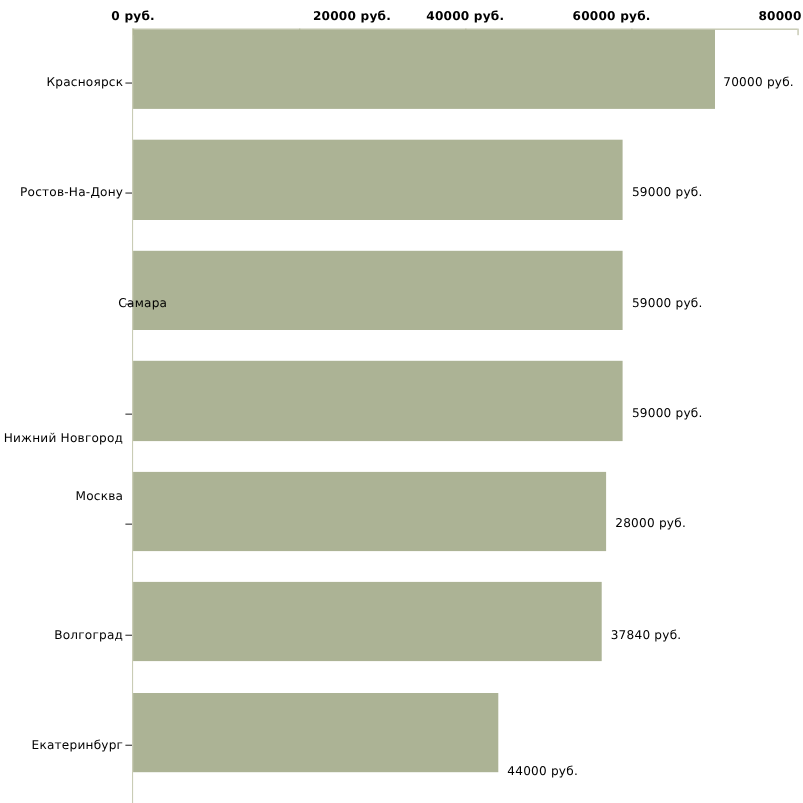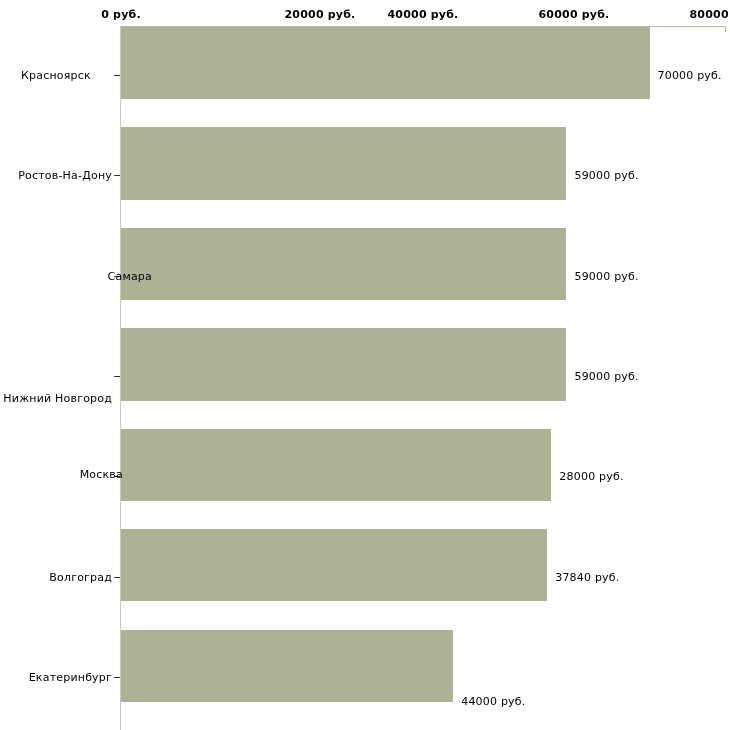--- a/index.html
+++ b/index.html
@@ -100,21 +100,21 @@
   <div class="axis-left-line"></div>
 
   <div id="xticks-layer">
       <div class="x-tick" style="left: 121px;"></div>
       <div class="x-tick-label" style="left: 121px;">0 руб.</div>
       <div class="x-tick" style="left: 272px;"></div>
       <div class="x-tick-label" style="left: 272px; margin-left: 48px;">20000 руб.</div>
       <div class="x-tick" style="left: 423px;"></div>
       <div class="x-tick-label" style="left: 423px;">40000 руб.</div>
       <div class="x-tick" style="left: 574px;"></div>
-      <div class="x-tick-label" style="left: 574px;">60000 руб.</div>
+      <div class="x-tick-label" style="left: 556px;">60000 руб.</div>
       <div class="x-tick" style="left: 725px;"></div>
       <div class="x-tick-label" style="left: 725px;">80000 руб.</div>
     </div>
   <div id="bars-layer">
       <div class="bar" title="Красноярск: 70000 руб." style="top: 27px; width: 528.5px; height: 72.3086px; background: rgb(172, 179, 149);"></div>
       <div class="bar-value-label" style="left: 657.5px; top: 74.7237px;">70000 руб.</div>
       <div class="bar" title="Ростов-На-Дону: 59000 руб." style="top: 127.429px; width: 445.45px; height: 72.3086px; background: rgb(172, 179, 149);"></div>
       <div class="bar-value-label" style="left: 574.45px; top: 175.152px;">59000 руб.</div>
       <div class="bar" title="Самара: 59000 руб." style="top: 227.857px; width: 445.45px; height: 72.3086px; background: rgb(172, 179, 149);"></div>
       <div class="bar-value-label" style="left: 574.45px; top: 275.581px;">59000 руб.</div>
@@ -122,28 +122,28 @@
       <div class="bar-value-label" style="left: 574.45px; top: 376.009px;">59000 руб.</div>
       <div class="bar" title="Москва: 57000 руб." style="top: 428.714px; width: 430.35px; height: 72.3086px; background: rgb(172, 179, 149);"></div>
       <div class="bar-value-label" style="left: 559.35px; top: 476.438px;">28000 руб.</div>
       <div class="bar" title="Волгоград: 56450 руб." style="top: 529.143px; width: 426.197px; height: 72.3086px; background: rgb(172, 179, 149);"></div>
       <div class="bar-value-label" style="left: 555.197px; top: 576.867px;">37840 руб.</div>
       <div class="bar" title="Екатеринбург: 44000 руб." style="top: 629.571px; width: 332.2px; height: 72.3086px; background: rgb(172, 179, 149);"></div>
       <div class="bar-value-label" style="left: 461.2px; top: 677.295px; margin-top: 24px;">44000 руб.</div>
     </div>
   <div id="ylabels-layer">
       <div class="y-tick" style="top: 75px;"></div>
-      <div class="y-label-wrap" style="top: 74.7237px; text-align: center;">Красноярск</div>
+      <div class="y-label-wrap" style="top: 74.7237px;">Красноярск</div>
       <div class="y-tick" style="top: 175px;"></div>
       <div class="y-label-wrap" style="top: 175.152px;">Ростов-На-Дону</div>
       <div class="y-tick" style="top: 276px;"></div>
       <div class="y-label-wrap" style="top: 275.581px; padding-left: 40px;">Самара</div>
       <div class="y-tick" style="top: 376px;"></div>
       <div class="y-label-wrap" style="top: 398px;">Нижний Новгород</div>
       <div class="y-tick" style="top: 476px;"></div>
-      <div class="y-label-wrap" style="top: 474px; margin-left: 11px;">Москва</div>
+      <div class="y-label-wrap" style="top: 451px;">Москва</div>
       <div class="y-tick" style="top: 577px;"></div>
       <div class="y-label-wrap" style="top: 576.867px; text-align: right;">Волгоград</div>
       <div class="y-tick" style="top: 677px;"></div>
       <div class="y-label-wrap" style="top: 677.295px;">Екатеринбург</div>
     </div>
 
 </div>
 
 </body></html>

